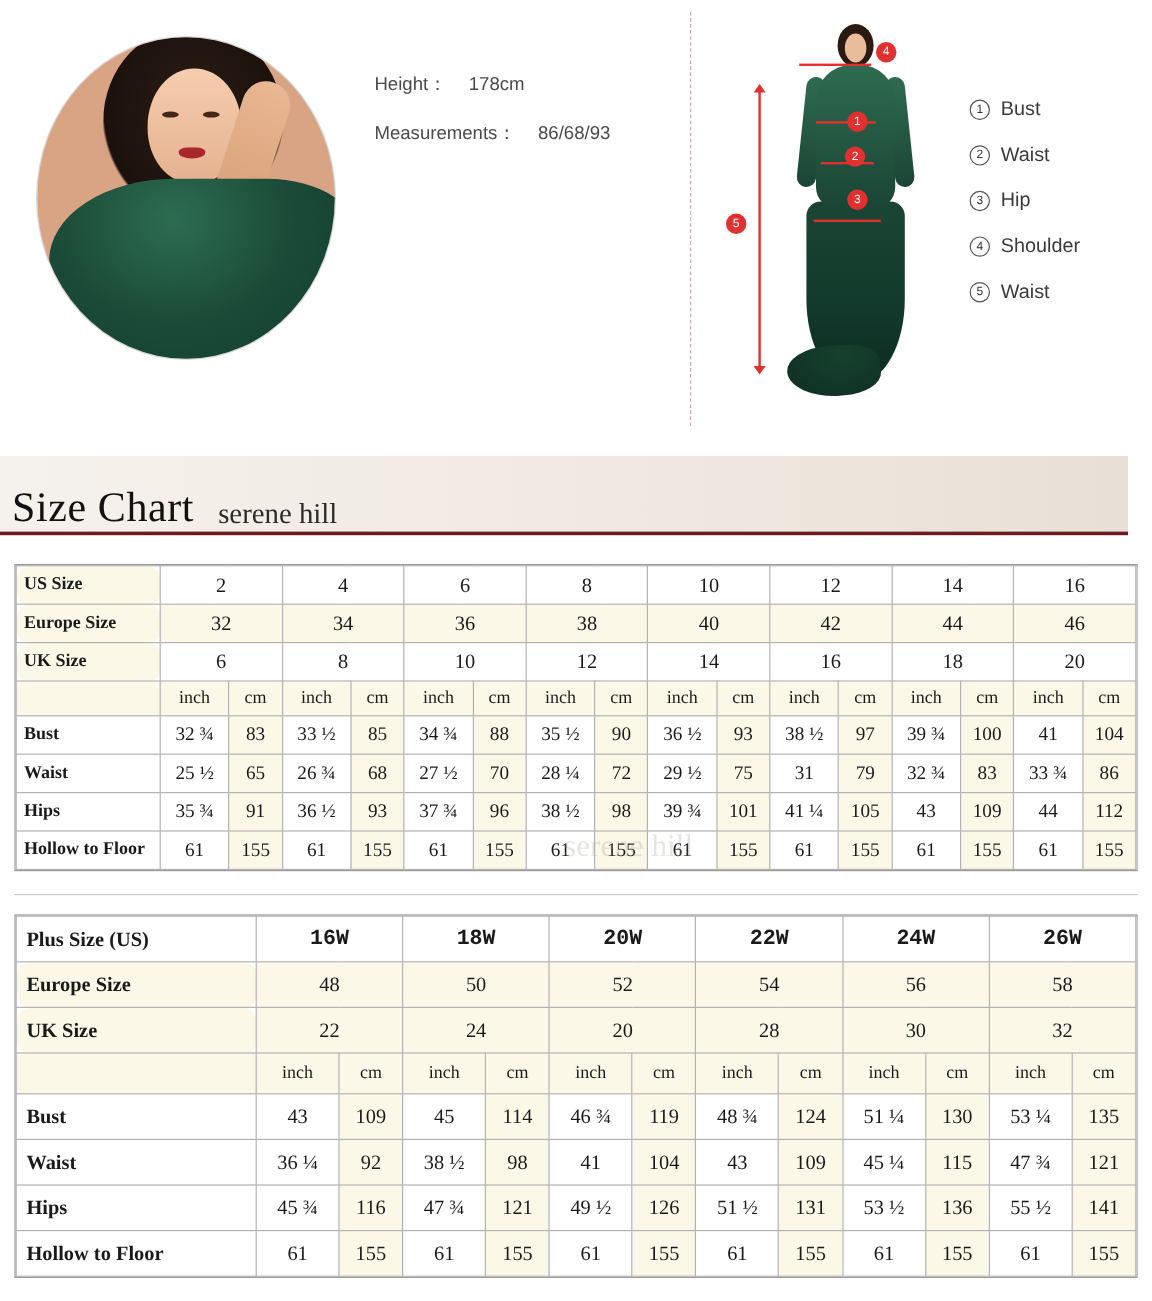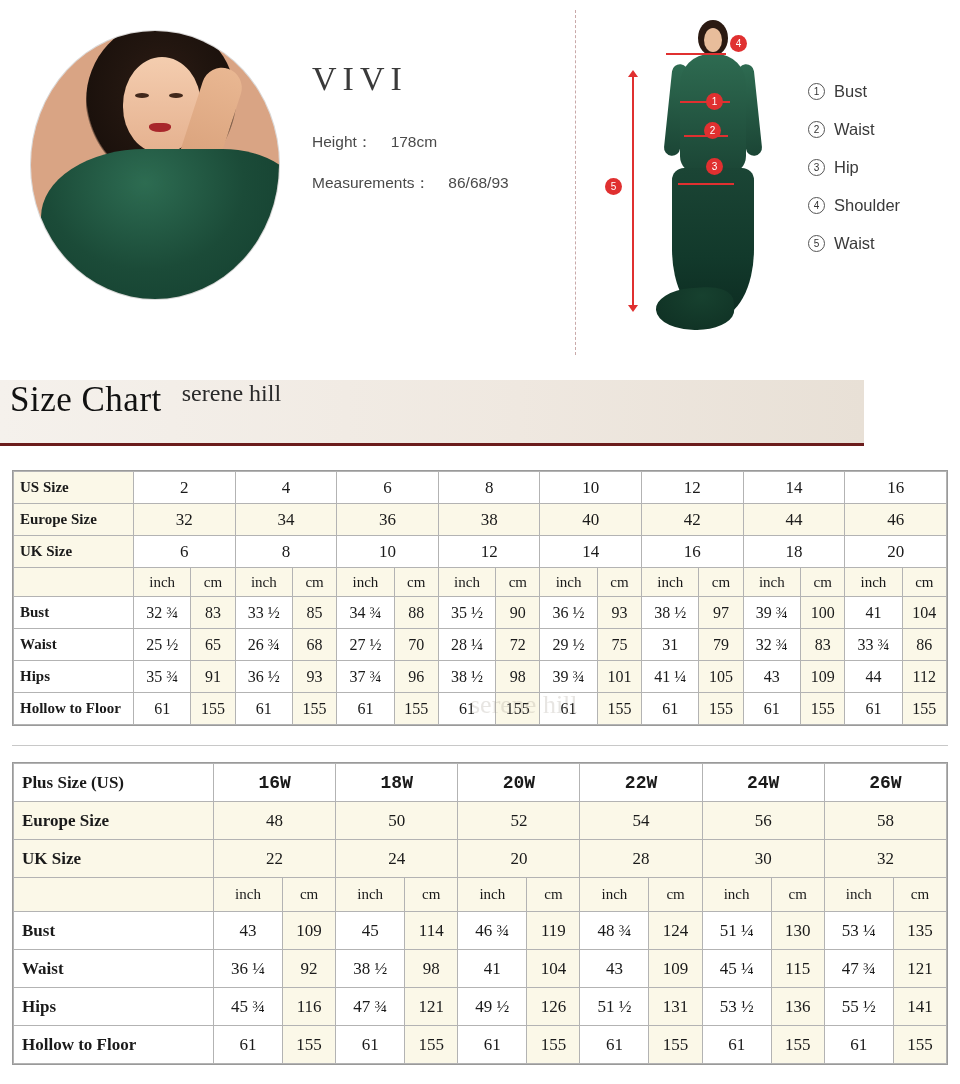--- a/index.html
+++ b/index.html
@@ -222,25 +222,25 @@
     line-height: 15px;
     text-align: center;
     margin-right: 9px;
     flex: 0 0 auto;
   }
 
   
   .title-band {
     position: absolute;
     left: 0; top: 380px;
-    width: 864px; height: 66px;
+    width: 940px; height: 66px;
     background: linear-gradient(90deg, #f5f1ec 0%, #efe8e0 60%, #e8e0d6 100%);
     border-bottom: 3px solid #6b1c1c;
     display: flex;
-    align-items: flex-start;
+    align-items: flex-end;
     padding-left: 10px;
   }
   .title-main {
     font-family: "Liberation Serif", serif;
     font-size: 35px;
     color: #111;
     letter-spacing: 0.5px;
   }
   .title-sub {
     font-family: "Liberation Serif", serif;
@@ -269,20 +269,21 @@
     text-align: center;
     font-weight: normal;
     color: #1a1a1a;
   }
   .rowhead {
     text-align: left;
     padding-left: 6px;
     font-weight: bold;
     background: #fdfcf5;
     white-space: nowrap;
+    border-radius: 11px;
   }
   .beige { background: #fbf8e8; }
   .white { background: #ffffff; }
 
   
   #tbl1 td { height: 32px; font-size: 16px; }
   #tbl1 .rowhead { font-size: 15px; }
   #tbl1 .unit-row td { font-size: 15px; height: 29px; }
   #tbl1 .hdr { font-size: 17px; }
 
@@ -321,21 +322,20 @@
         <div class="eye-l"></div>
         <div class="eye-r"></div>
         <div class="lips"></div>
         <div class="arm"></div>
         <div class="shoulder-cut"></div>
         <div class="dress-green"></div>
       </div>
     </div>
 
     <div class="brand">
-      <div class="brand-name">VIVI</div>
 
       <div class="spec-row">
         <span class="spec-label">Height：</span>
         <span class="spec-val">178cm</span>
       </div>
       <div class="spec-row">
         <span class="spec-label">Measurements：</span>
         <span class="spec-val">86/68/93</span>
       </div>
     </div>

